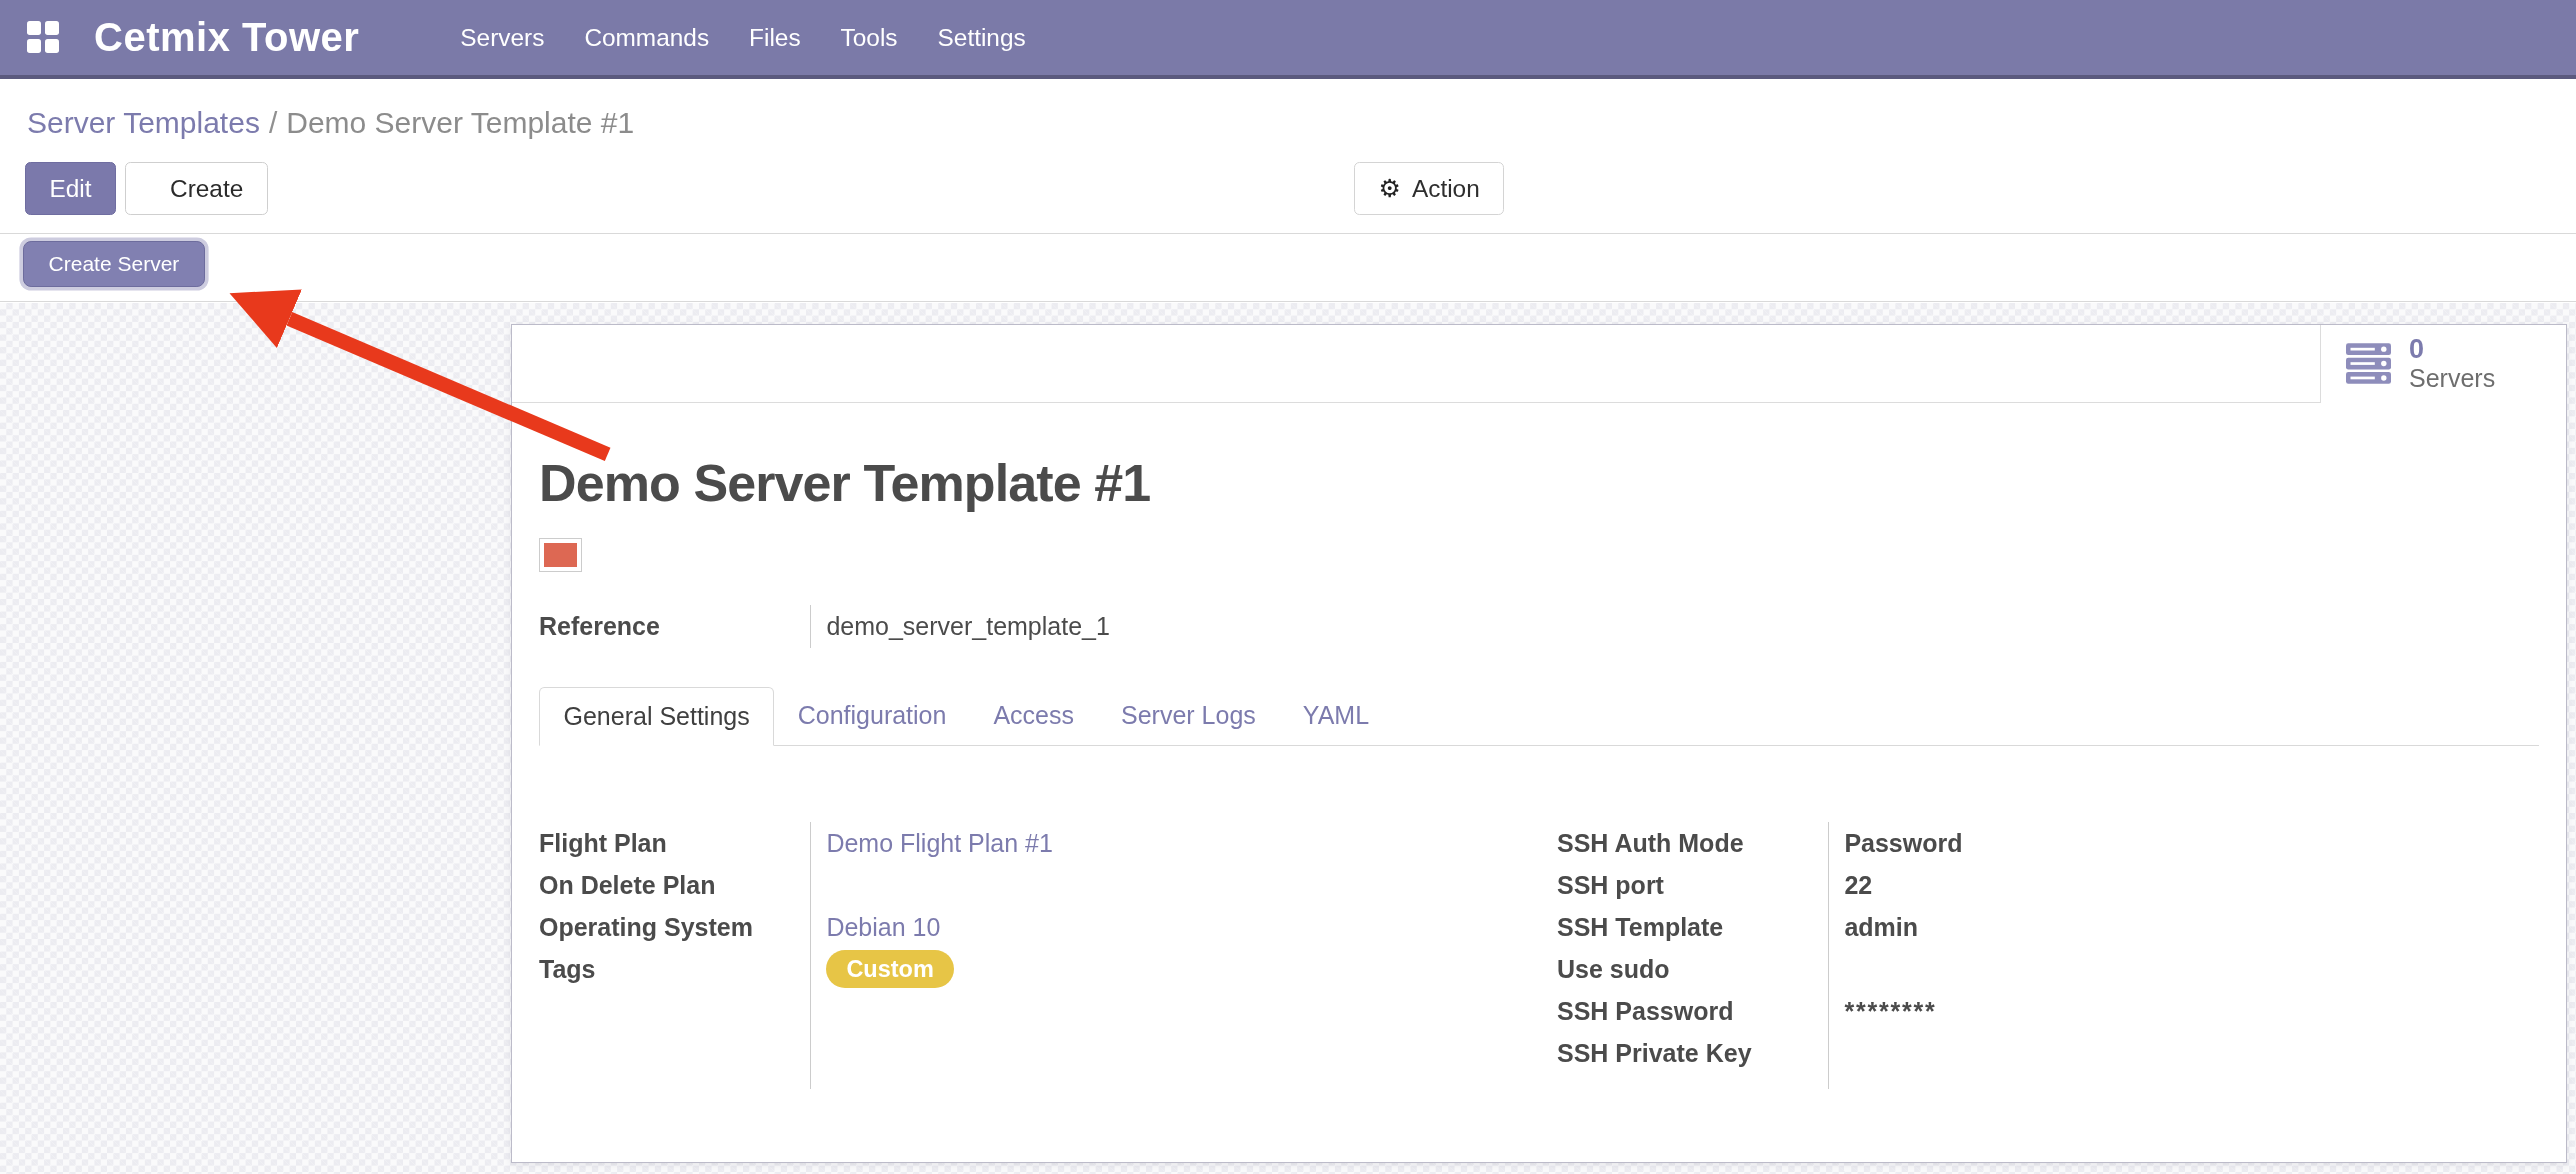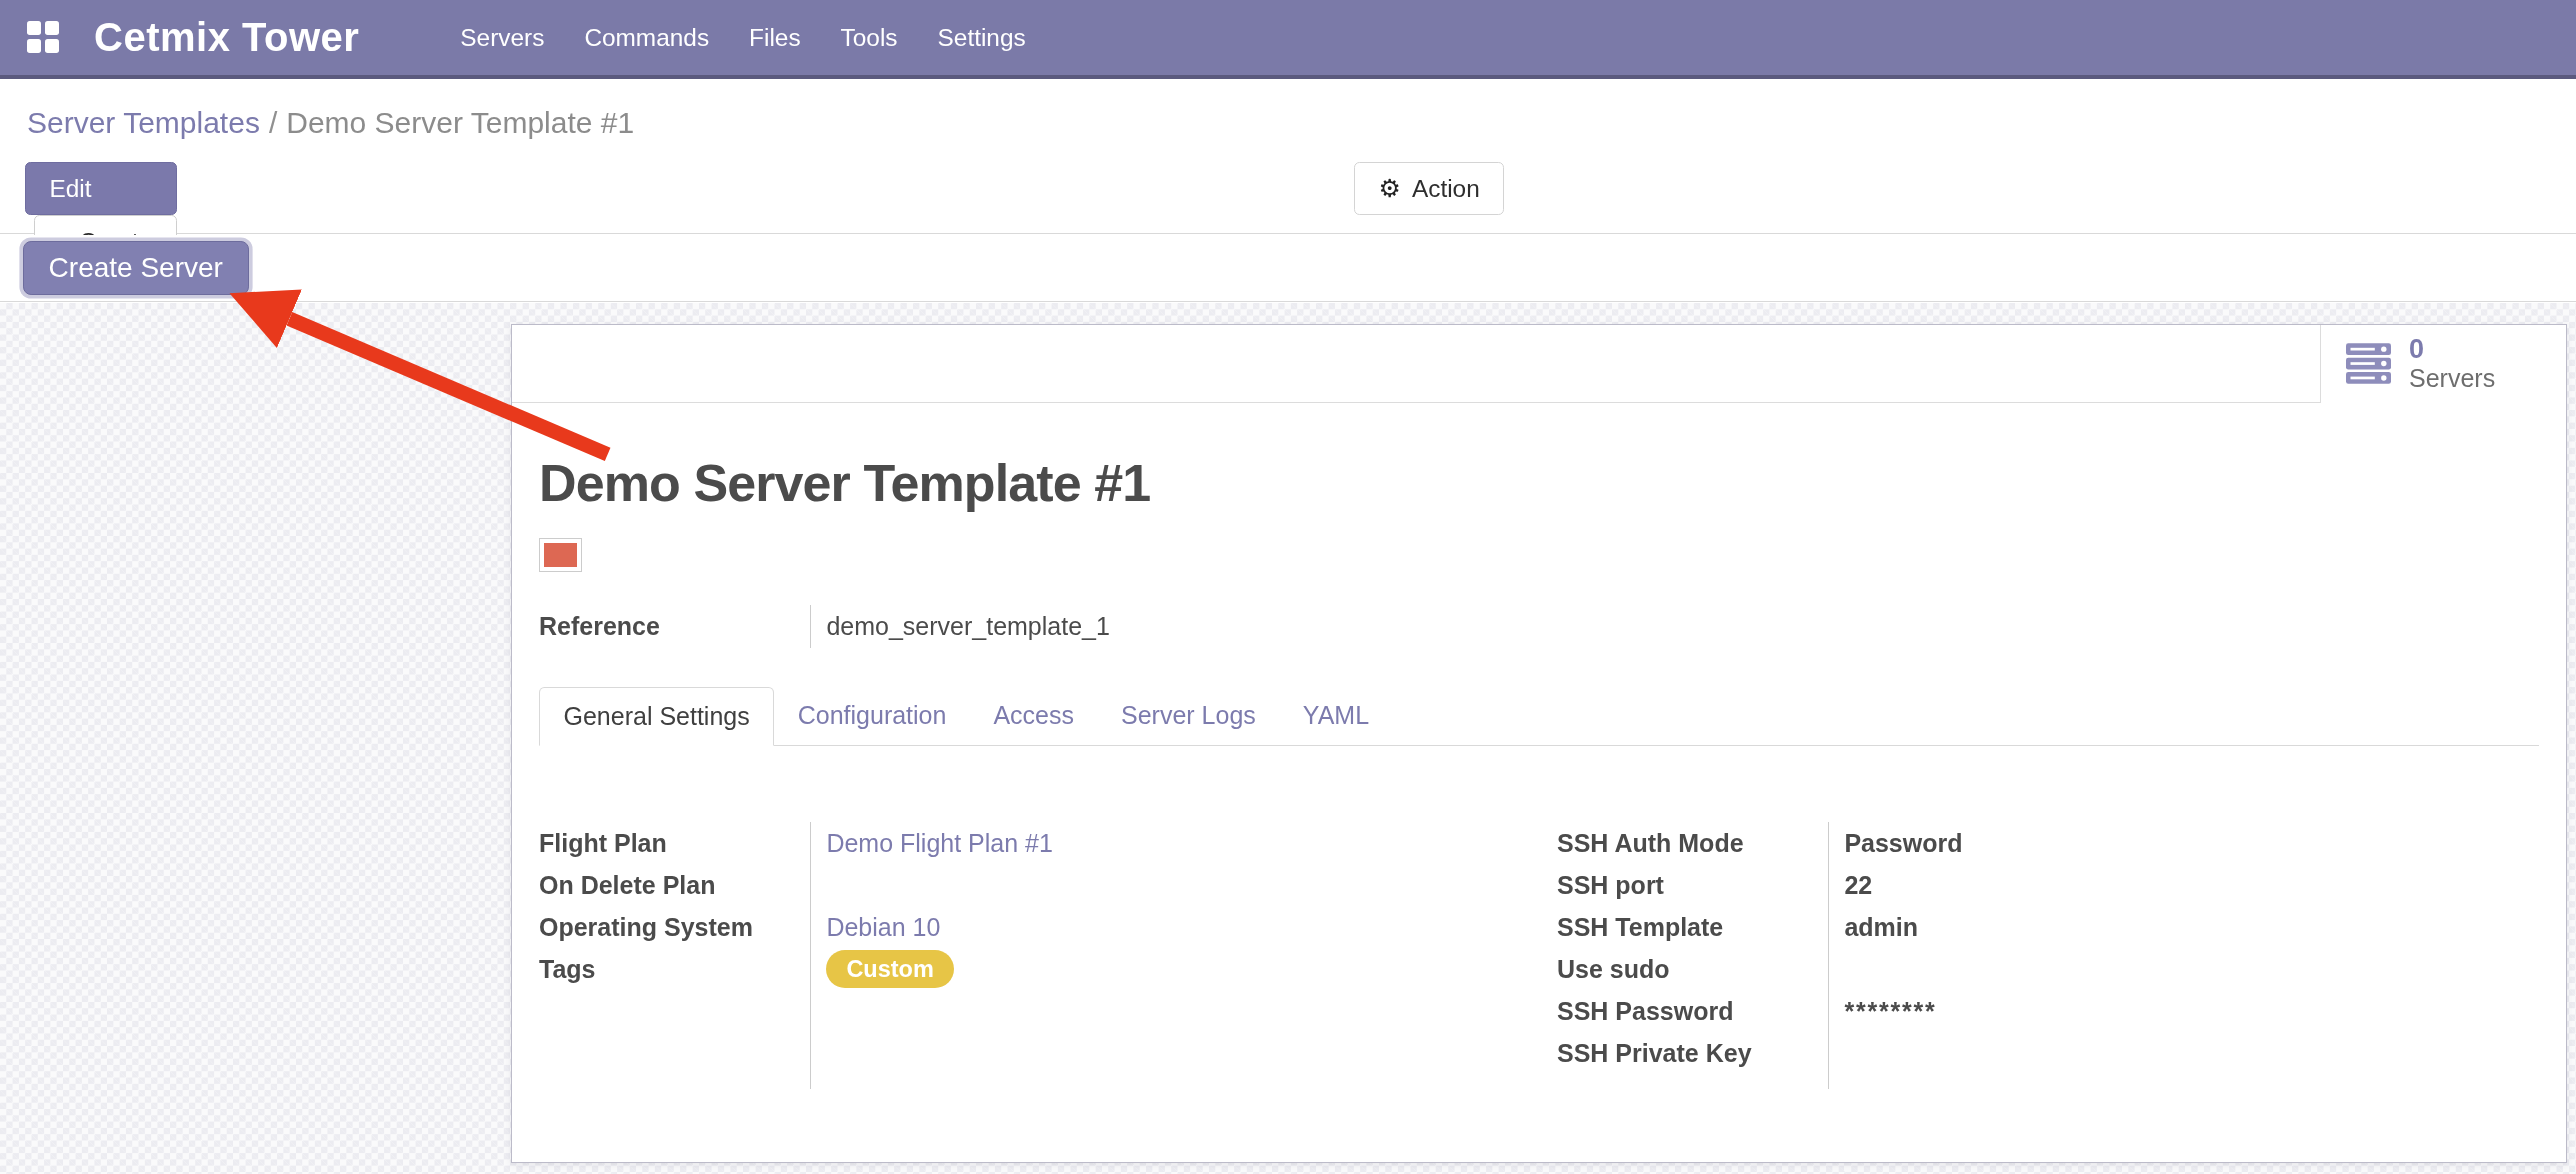--- a/index.html
+++ b/index.html
@@ -26,42 +26,42 @@
 
   
   .control-panel {
     position:absolute; top:84px; left:0; right:0; height:150px;
     background:#fff; border-bottom:0.9px solid #d9d9d9;
   }
   .breadcrumb { position:absolute; left:27px; top:22px; font-size:30px; }
   .bc-link { color:#7c7bad; cursor:pointer; text-decoration:none; }
   .bc-sep { color:#909090; margin:0 9px; }
   .bc-current { color:#8c8c8c; }
-  .btn-row { position:absolute; left:25px; top:78px; display:flex;flex-direction:column; }
+  .btn-row { position:absolute; left:25px; top:78px; display:flex; }
   .btn {
     font-size:24.4px; padding:11px 23.5px; border-radius:5.4px; cursor:pointer;
     display:inline-flex; align-items:center; line-height:1.2;
   }
   .btn-edit { background:#7b79ab; color:#fff; border:0.9px solid #6f6da0; }
   .btn-create { background:#fff; color:#2b2b2b; border:0.9px solid #cfcfcf; margin-left:9px;padding-left:44px; }
   .btn-action {
     position:absolute; left:1354px; top:78px; background:#fff; color:#2e2e2e;
     border:0.9px solid #d4d4d4; border-radius:5.4px; font-size:24.4px; padding:11px 23.5px;
     display:inline-flex; align-items:center; cursor:pointer;
   }
   .gear-icon { font-family:"DejaVu Sans", sans-serif; font-size:25px; margin-right:11px; color:#222; }
 
   
   .toolbar-row {
     position:absolute; top:235px; left:0; right:0; height:67px;
     background:#fff; border-bottom:0.9px solid #d9d9d9;
   }
   .btn-create-server {
     position:absolute; left:22.6px; top:6.3px;
-    background:#8180b1; color:#fff; font-size:28px; padding:10px 25px;
+    background:#8180b1; color:#fff; font-size:21px; padding:10px 25px;
     border:0.9px solid #6d6c9d; border-radius:8.1px; box-shadow:0 0 0 3.6px #cdccdf;
     cursor:pointer;
   }
 
   
   .content {
     position:absolute; top:303px; left:0; right:0; bottom:0;
     background-color:#fafafb;
     background-image:
       linear-gradient(45deg, #ececf1 25%, transparent 25%, transparent 75%, #ececf1 75%),

